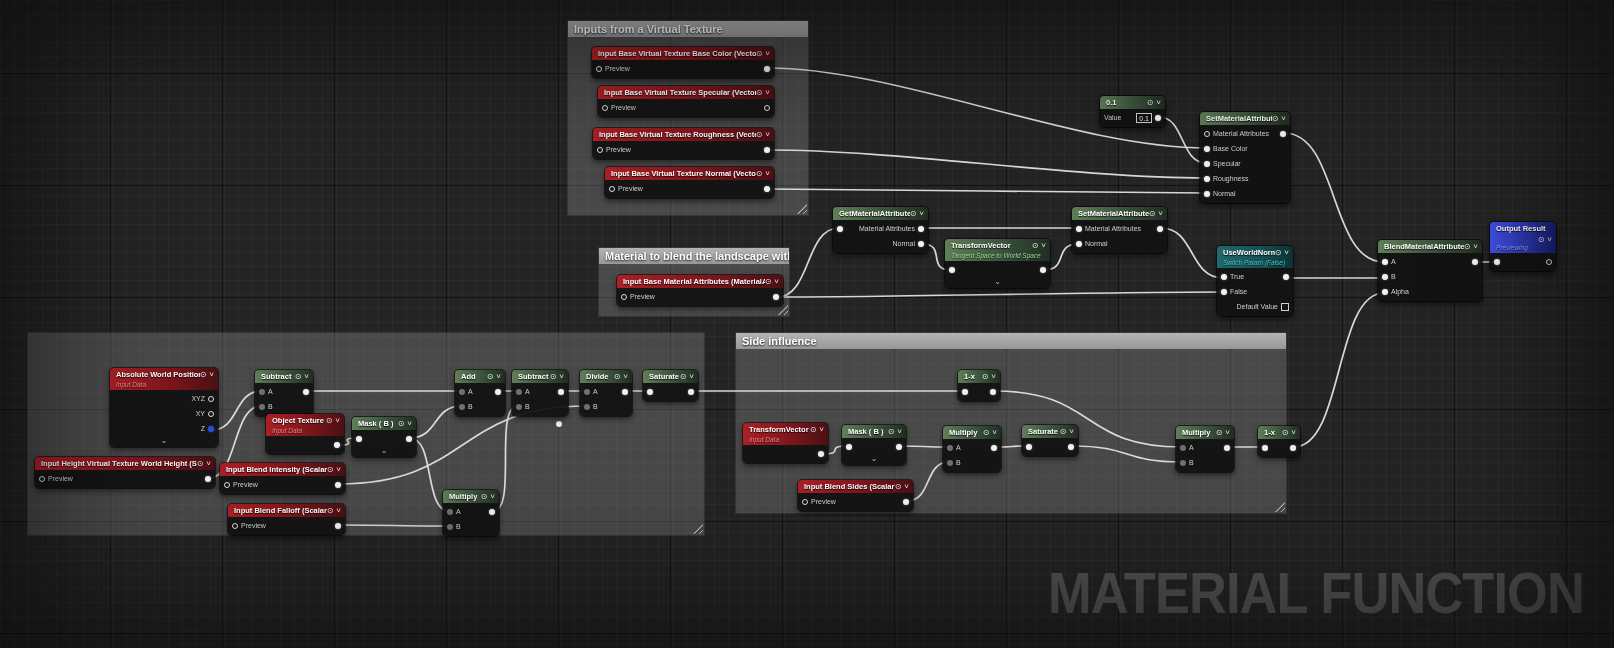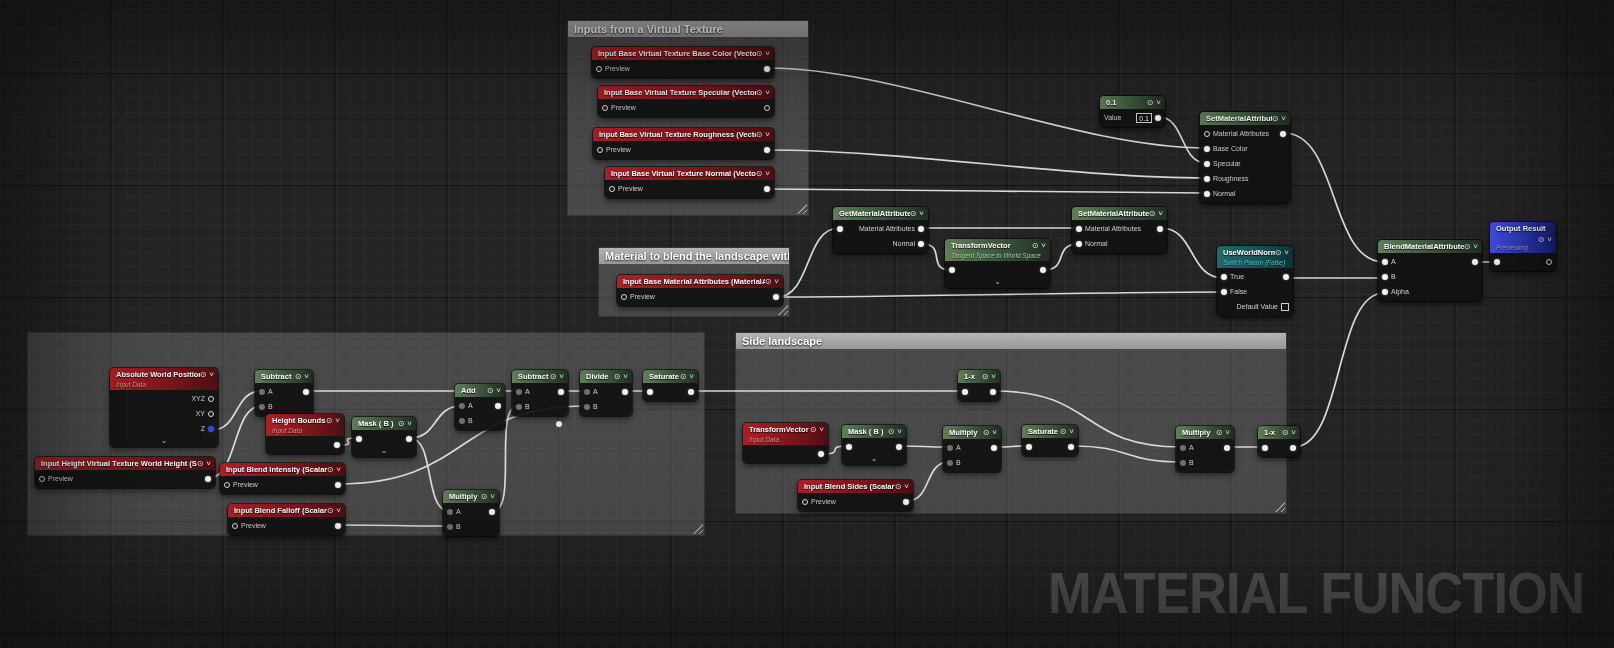--- a/index.html
+++ b/index.html
@@ -78,21 +78,21 @@
         <div class="grip"></div>
       </div>
       <div class="comment" style="left: 598px; top: 247px; width: 192px; height: 70px;">
         <div class="comment-title">Material to blend the landscape with</div>
         <div class="grip"></div>
       </div>
       <div class="comment" style="left: 27px; top: 332px; width: 678px; height: 204px;">
         <div class="grip"></div>
       </div>
       <div class="comment" style="left: 735px; top: 332px; width: 552px; height: 182px;">
-        <div class="comment-title">Side landscape</div>
+        <div class="comment-title">Side influence</div>
         <div class="grip"></div>
       </div>
     </div>
   <svg class="wires" width="1614" height="648" id="wires">
       <path d="M 768 68 C 898 68, 1076 148, 1206 148"></path>
       <path d="M 1159 117 C 1184.85 117, 1180.15 163, 1206 163"></path>
       <path d="M 768 150 C 898 150, 1076 178, 1206 178"></path>
       <path d="M 768 189 C 898 189, 1076 193, 1206 193"></path>
       <path d="M 777 297 C 811.1 297, 804.9 228, 839 228"></path>
       <path d="M 777 297 C 907 297, 1093 292, 1223 292"></path>
@@ -477,21 +477,21 @@
           <div class="nrow">
             <span class="pin pd"></span>
             <span class="lbl">B</span>
             <span class="spring"></span>
           </div>
         </div>
       </div>
       <div class="node" style="left: 266px; top: 414px; width: 78px;">
         <div class="nhead h-red">
           <div class="trow">
-            <span class="ntitle">Height Bounds</span>
+            <span class="ntitle">Object Texture</span>
             <span class="hicons">
               <span>⊙</span>
               <span>˅</span>
             </span>
           </div>
           <div class="nsub">Input Data</div>
         </div>
         <div class="nbody">
           <div class="nrow">
             <span class="spring"></span>
@@ -511,21 +511,21 @@
         </div>
         <div class="nbody">
           <div class="nrow">
             <span class="pin pw"></span>
             <span class="spring"></span>
             <span class="pin pw"></span>
           </div>
           <div class="nchev">⌄</div>
         </div>
       </div>
-      <div class="node" style="left: 455px; top: 384px; width: 50px;">
+      <div class="node" style="left: 455px; top: 370px; width: 50px;">
         <div class="nhead h-green">
           <div class="trow">
             <span class="ntitle">Add</span>
             <span class="hicons">
               <span>⊙</span>
               <span>˅</span>
             </span>
           </div>
         </div>
         <div class="nbody">

